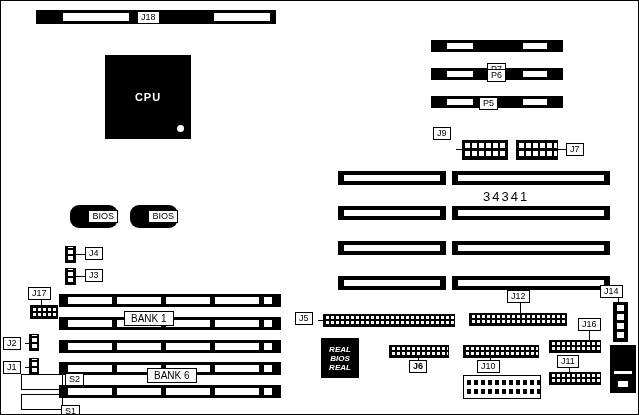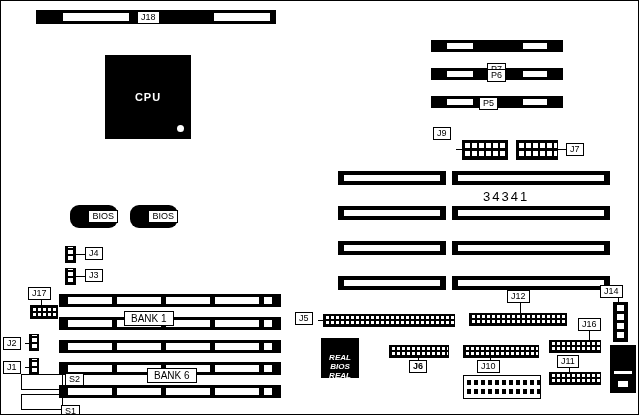--- a/index.html
+++ b/index.html
@@ -47,21 +47,21 @@
     background-image:
       repeating-linear-gradient(0deg, #fff 0 4px, transparent 4px 9px, #fff 9px 13px, transparent 13px 18px, #fff 18px 22px),
       repeating-linear-gradient(90deg, #fff 0 3px, #000 3px 7px); }
   .chip { position:absolute; background:#000; border-radius:9px;
     display:flex; align-items:center; justify-content:flex-end; }
   .chiplbl { background:#fff; border:1px solid #000; font-size:9px; line-height:11px; padding:0 3px; }
   .cpu { position:absolute; background:#000; display:flex; align-items:center; justify-content:center; }
   .cpu span { color:#fff; font-size:11px; font-weight:bold; letter-spacing:1px; }
   .cpudot { position:absolute; right:7px; bottom:7px; width:7px; height:7px; border-radius:50%; background:#fff; }
   .rtc { position:absolute; background:#000; color:#fff; text-align:center;
-    font-size:8px; font-weight:bold; font-style:italic; line-height:9px; padding-top:15px; }
+    font-size:8px; font-weight:bold; font-style:italic; line-height:9px; padding-top:7px; }
   .whitebox { position:absolute; background:#fff; border:1px solid #000; }
   .model { position:absolute; font-size:13px; letter-spacing:2px; }
 </style>
 </head>
 <body>
 
 <div class="board">
 
   <div class="blk" style="left:35px; top:9px; width:240px; height:14px;">
     <div class="strip" style="left:27px; top:3px; width:66px; height:8px;"></div>

